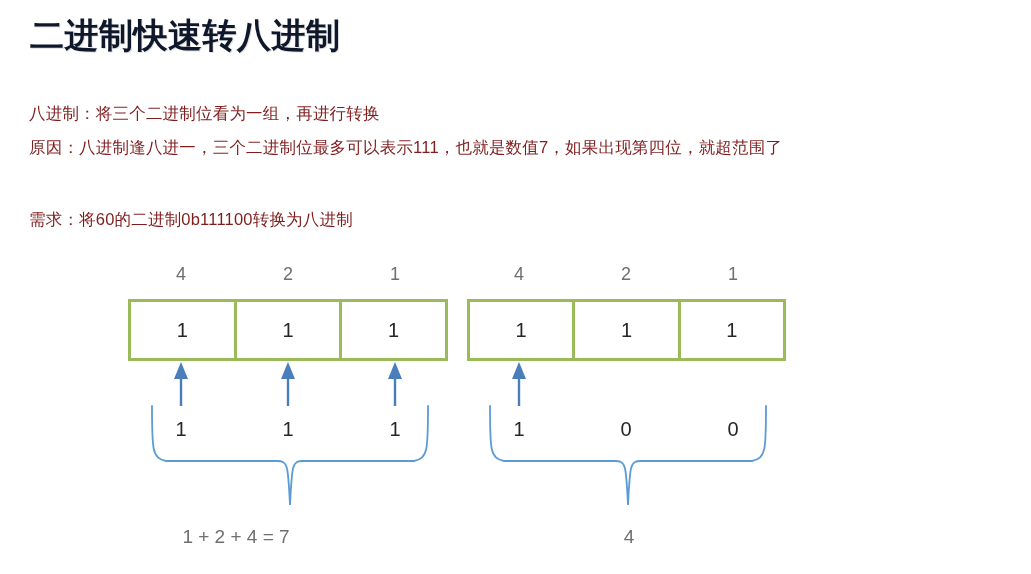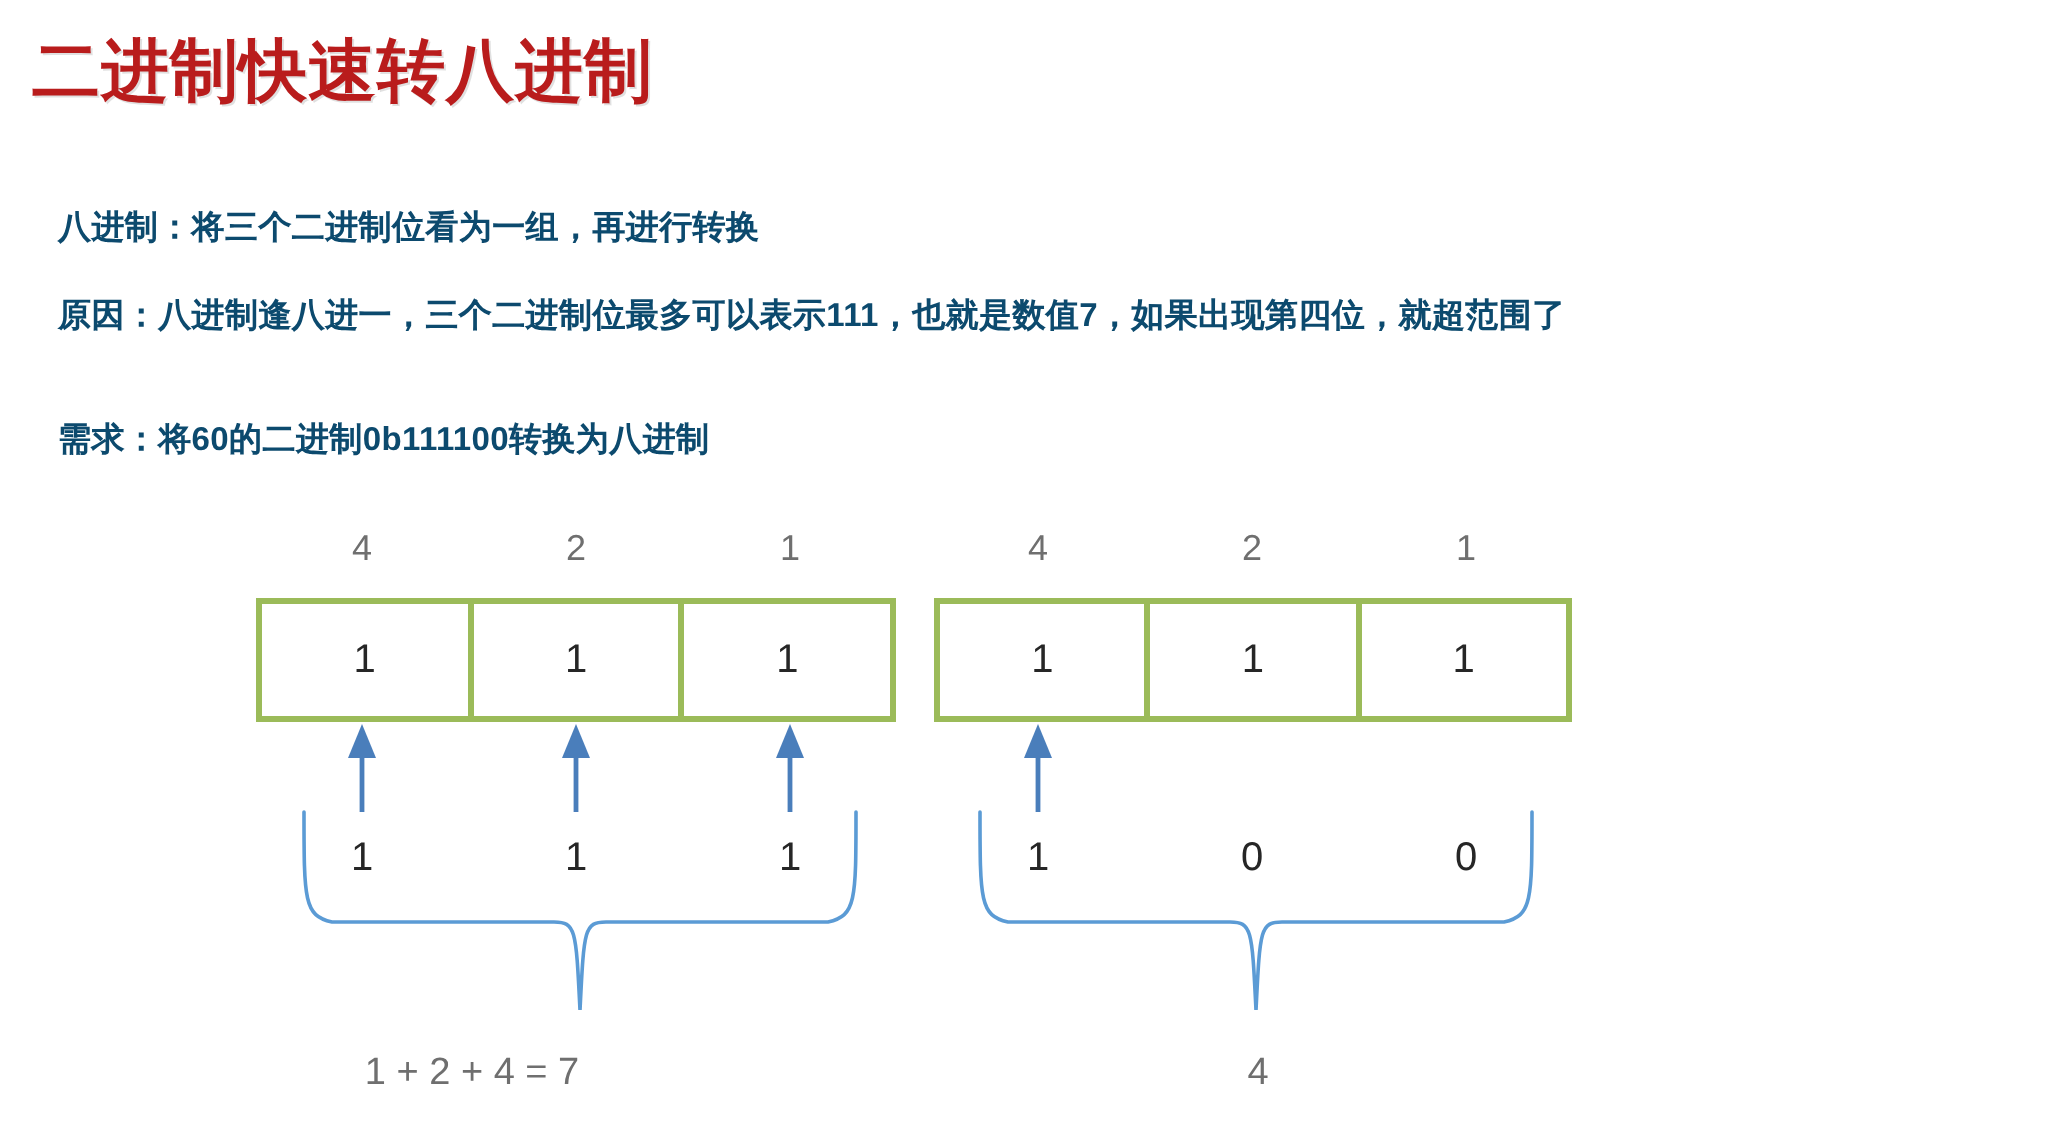--- a/index.html
+++ b/index.html
@@ -14,42 +14,41 @@
     position: relative;
     overflow: hidden;
     font-family: "Liberation Sans", "DejaVu Sans", sans-serif;
     color: #404040;
     -webkit-font-smoothing: antialiased;
   }
 
   
   .page-title {
     position: absolute;
-    left: 16px;
+    left: 30px;
     top: 13px;
     font-size: 34px;
     font-weight: bold;
     letter-spacing: 0.5px;
-    color: #b91c1c;
+    color: #0f172a;
     text-shadow: 1px 1px 0 rgba(0,0,0,0.12);
     white-space: nowrap;
   }
 
   
   .body-text {
     position: absolute;
     left: 29px;
     font-size: 16.5px;
-    color: #0c4a6e;
+    color: #7f1d1d;
     white-space: nowrap;
     letter-spacing: 0.2px;
-    font-weight: bold;
   }
   .line-1 { top: 103px; }
-  .line-2 { top: 147px; }
+  .line-2 { top: 137px; }
   .line-3 { top: 209px; }
 
   
   .diagram {
     position: absolute;
     left: 0;
     top: 0;
     width: 1031px;
     height: 574px;
   }

